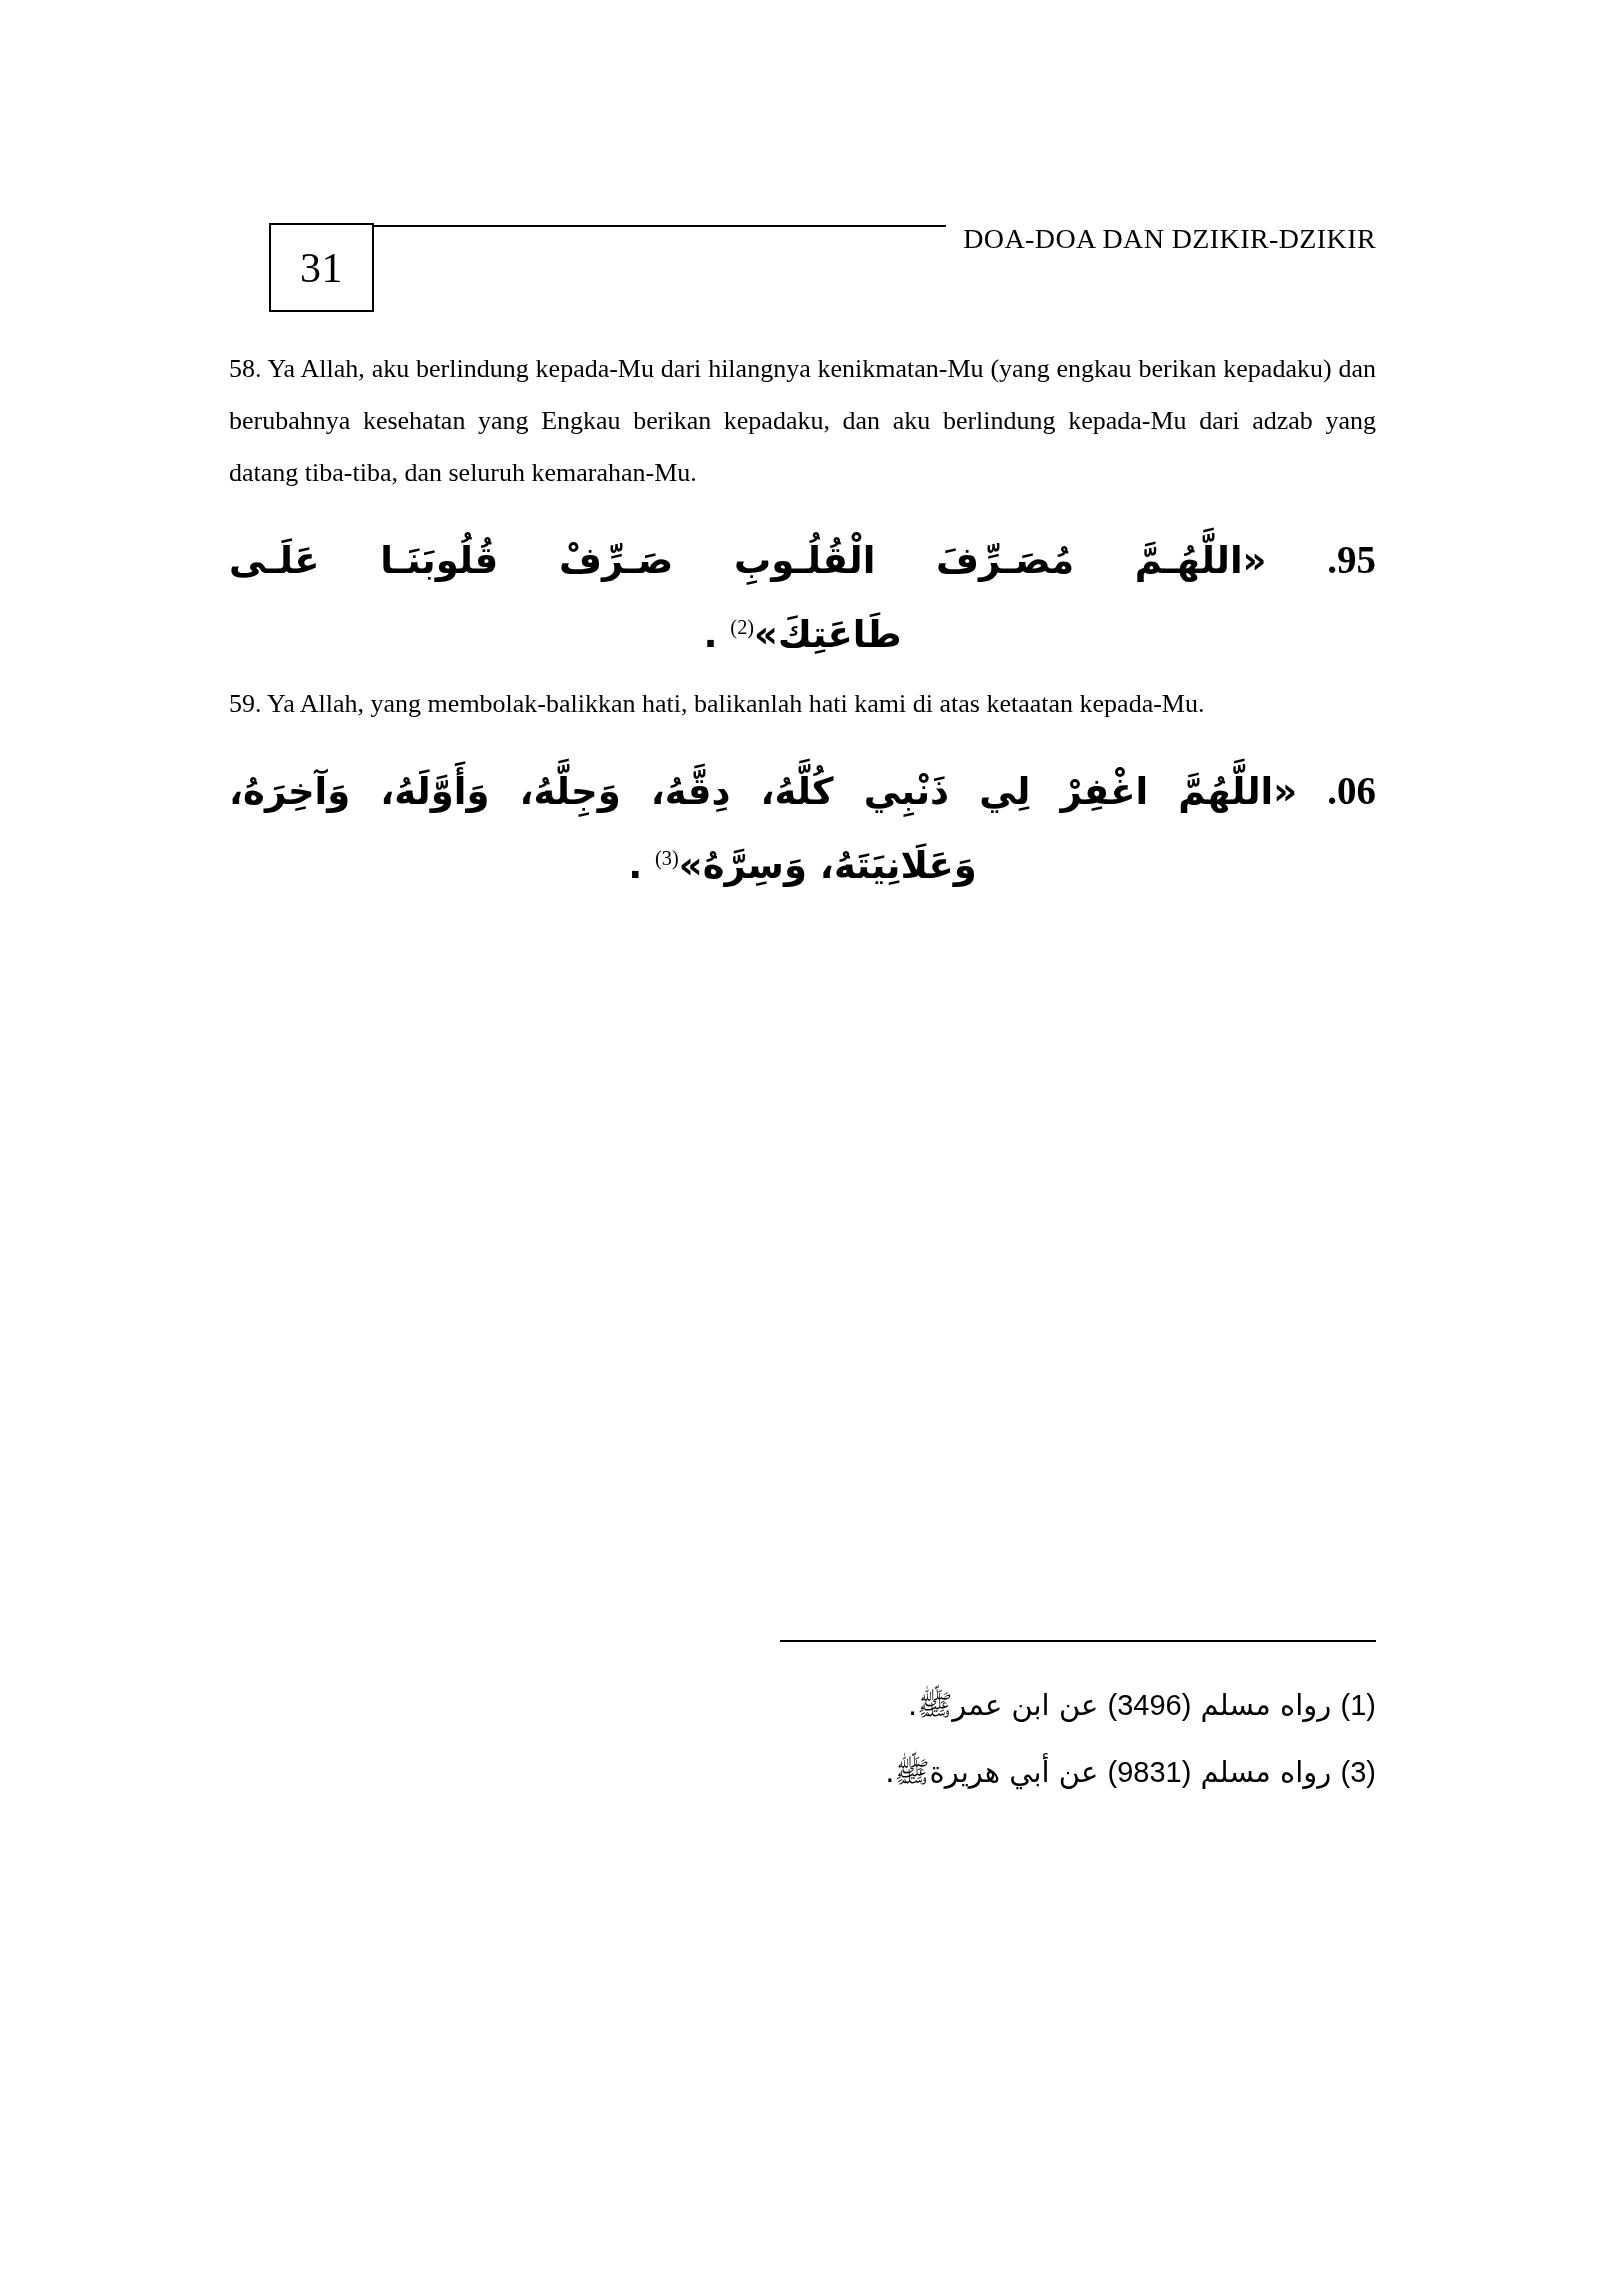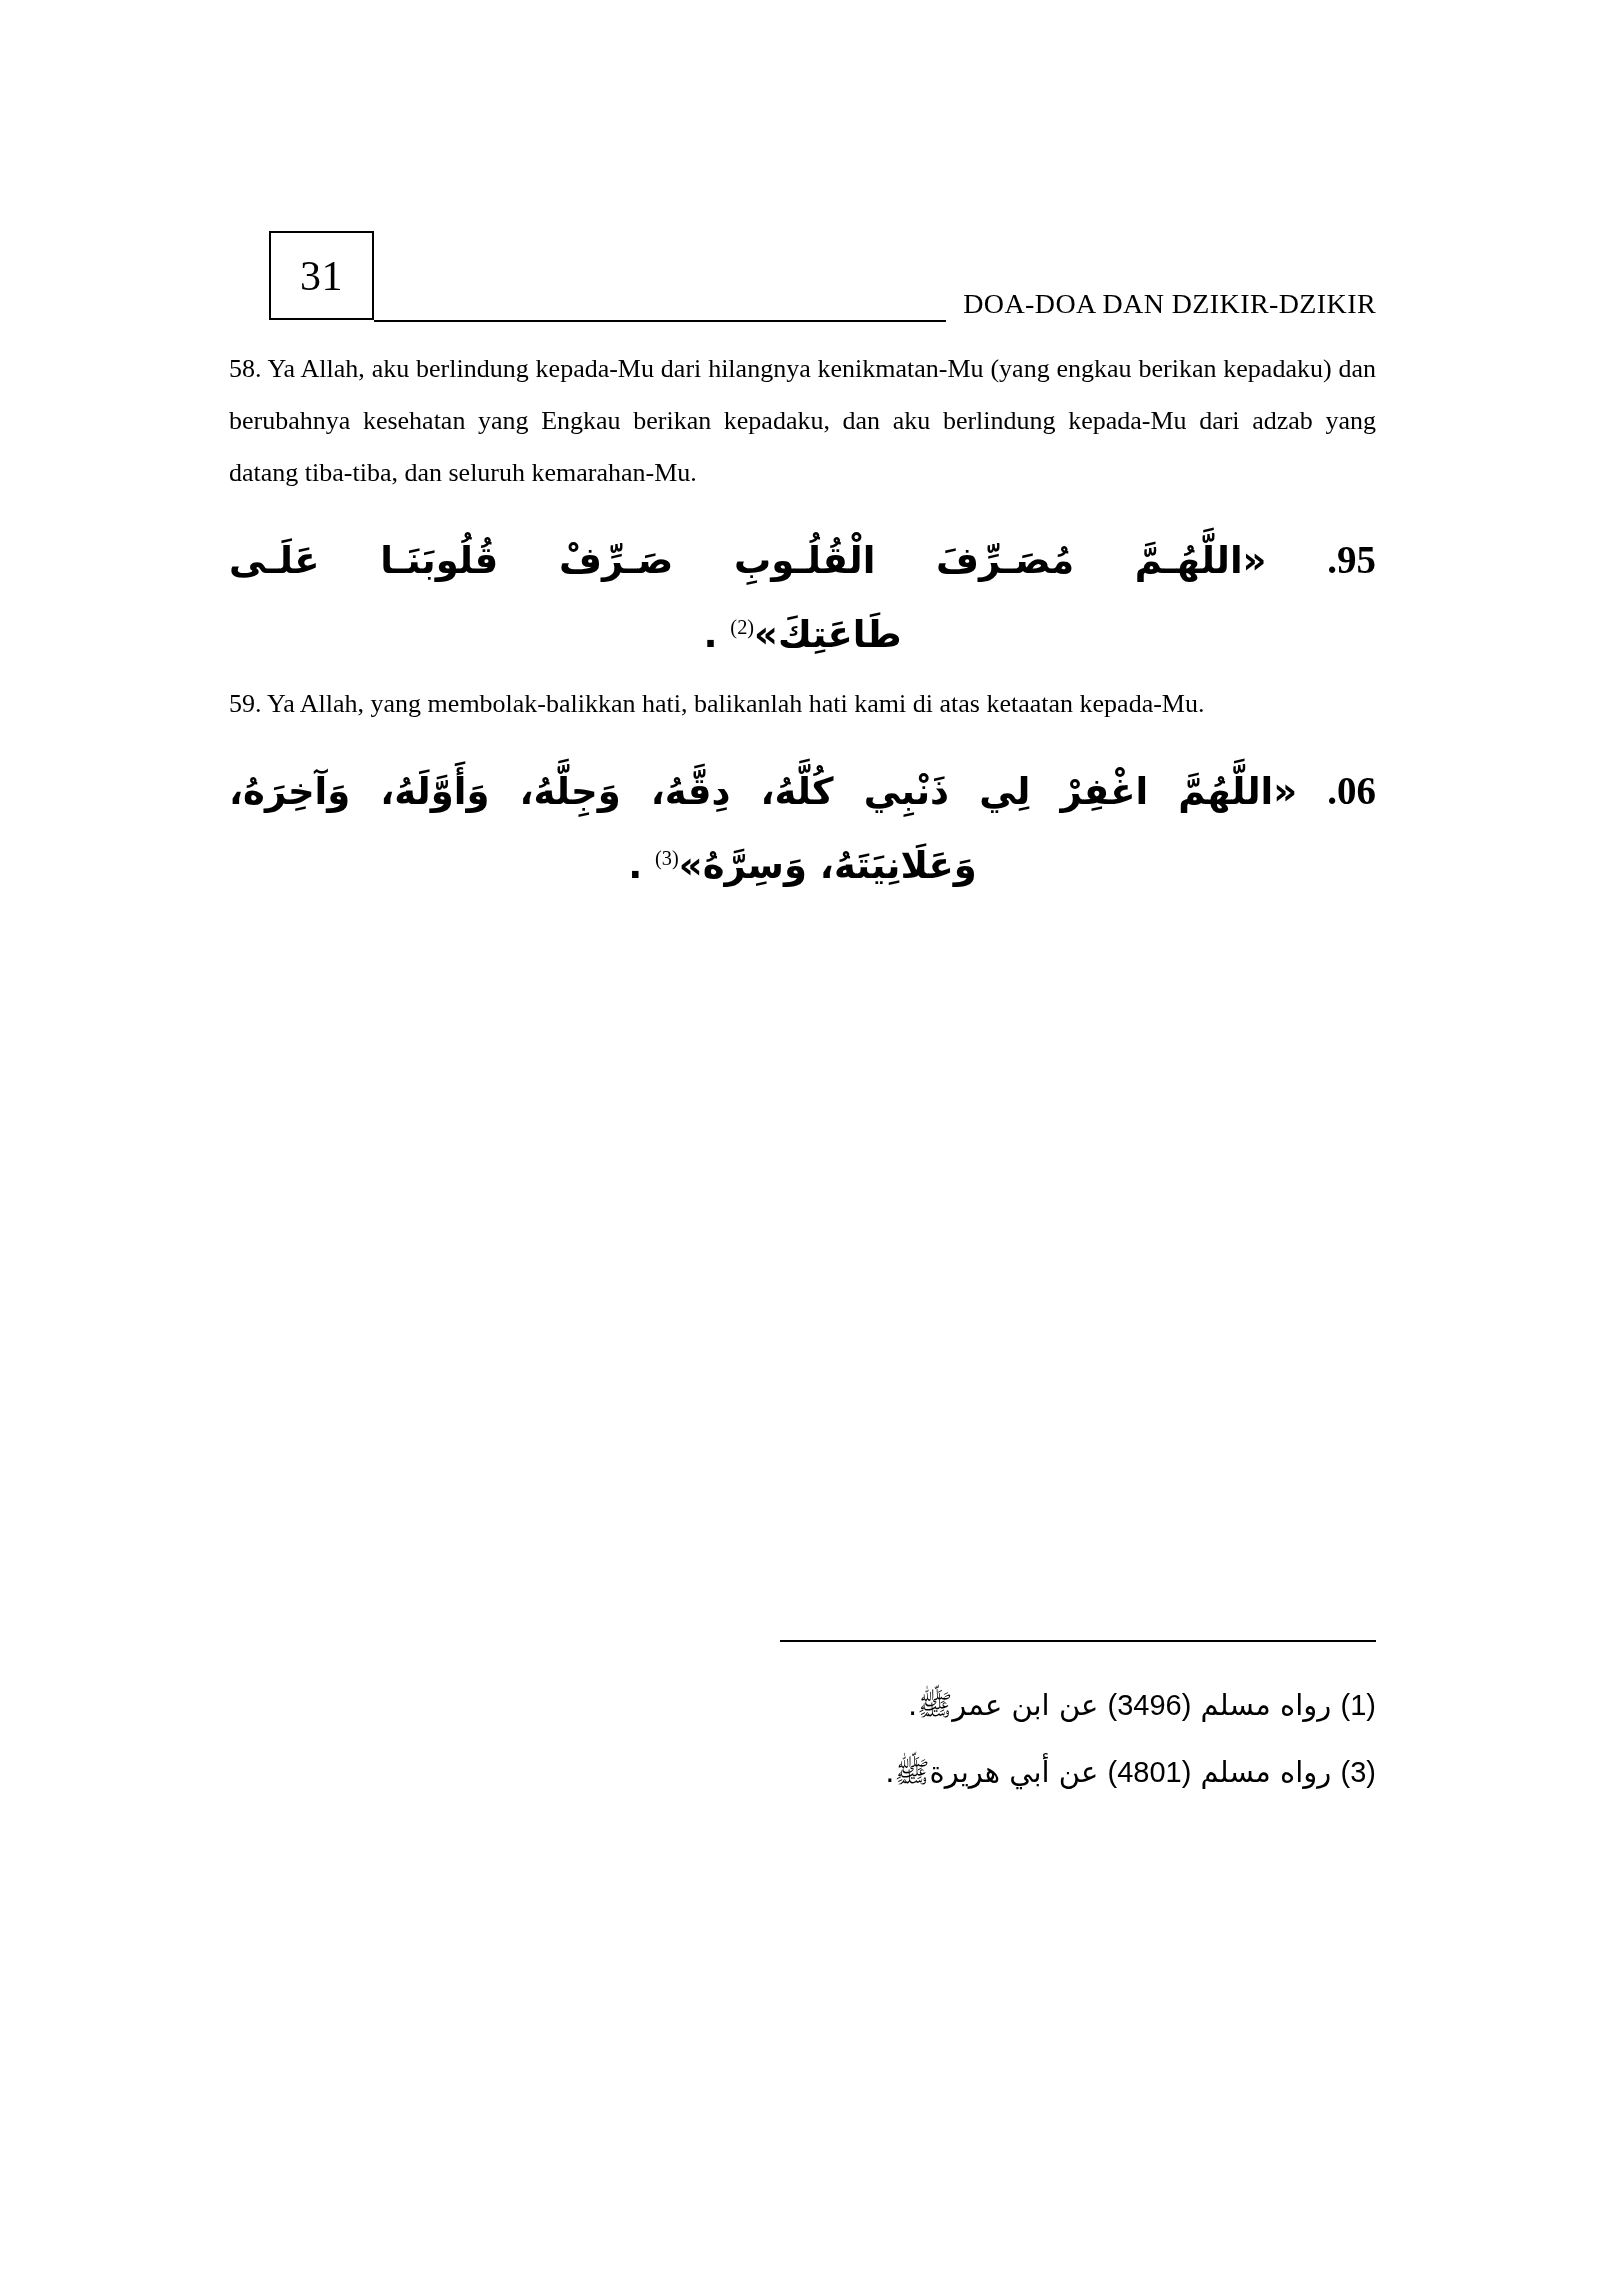--- a/index.html
+++ b/index.html
@@ -24,21 +24,21 @@
     height: 2292px;
     box-sizing: border-box;
     padding: 223px 229px 116px 229px;
   }
 
   
   .header {
     position: relative;
     height: 97px;
     display: flex;
-    align-items: flex-end;
+    align-items: flex-start;
     padding-left: 40px;
   }
   .page-number-box {
     width: 105px;
     height: 89px;
     border: 2.9px solid #000;
     display: flex;
     align-items: center;
     justify-content: center;
     box-sizing: border-box;
@@ -199,19 +199,19 @@
       <span class="lat">(1)</span>
       <span>رواه مسلم</span>
       <span class="lat">(6943)</span>
       <span>عن ابن عمر</span><span>ﷺ</span><span>.</span>
     </p>
 
 
     <p class="footnote">
       <span class="lat">(3)</span>
       <span>رواه مسلم</span>
-      <span class="lat">(1084)</span>
+      <span class="lat">(1389)</span>
       <span>عن أبي هريرة</span><span>ﷺ</span><span>.</span>
     </p>
   </div>
 
 </div>
 
 
 </body></html>

